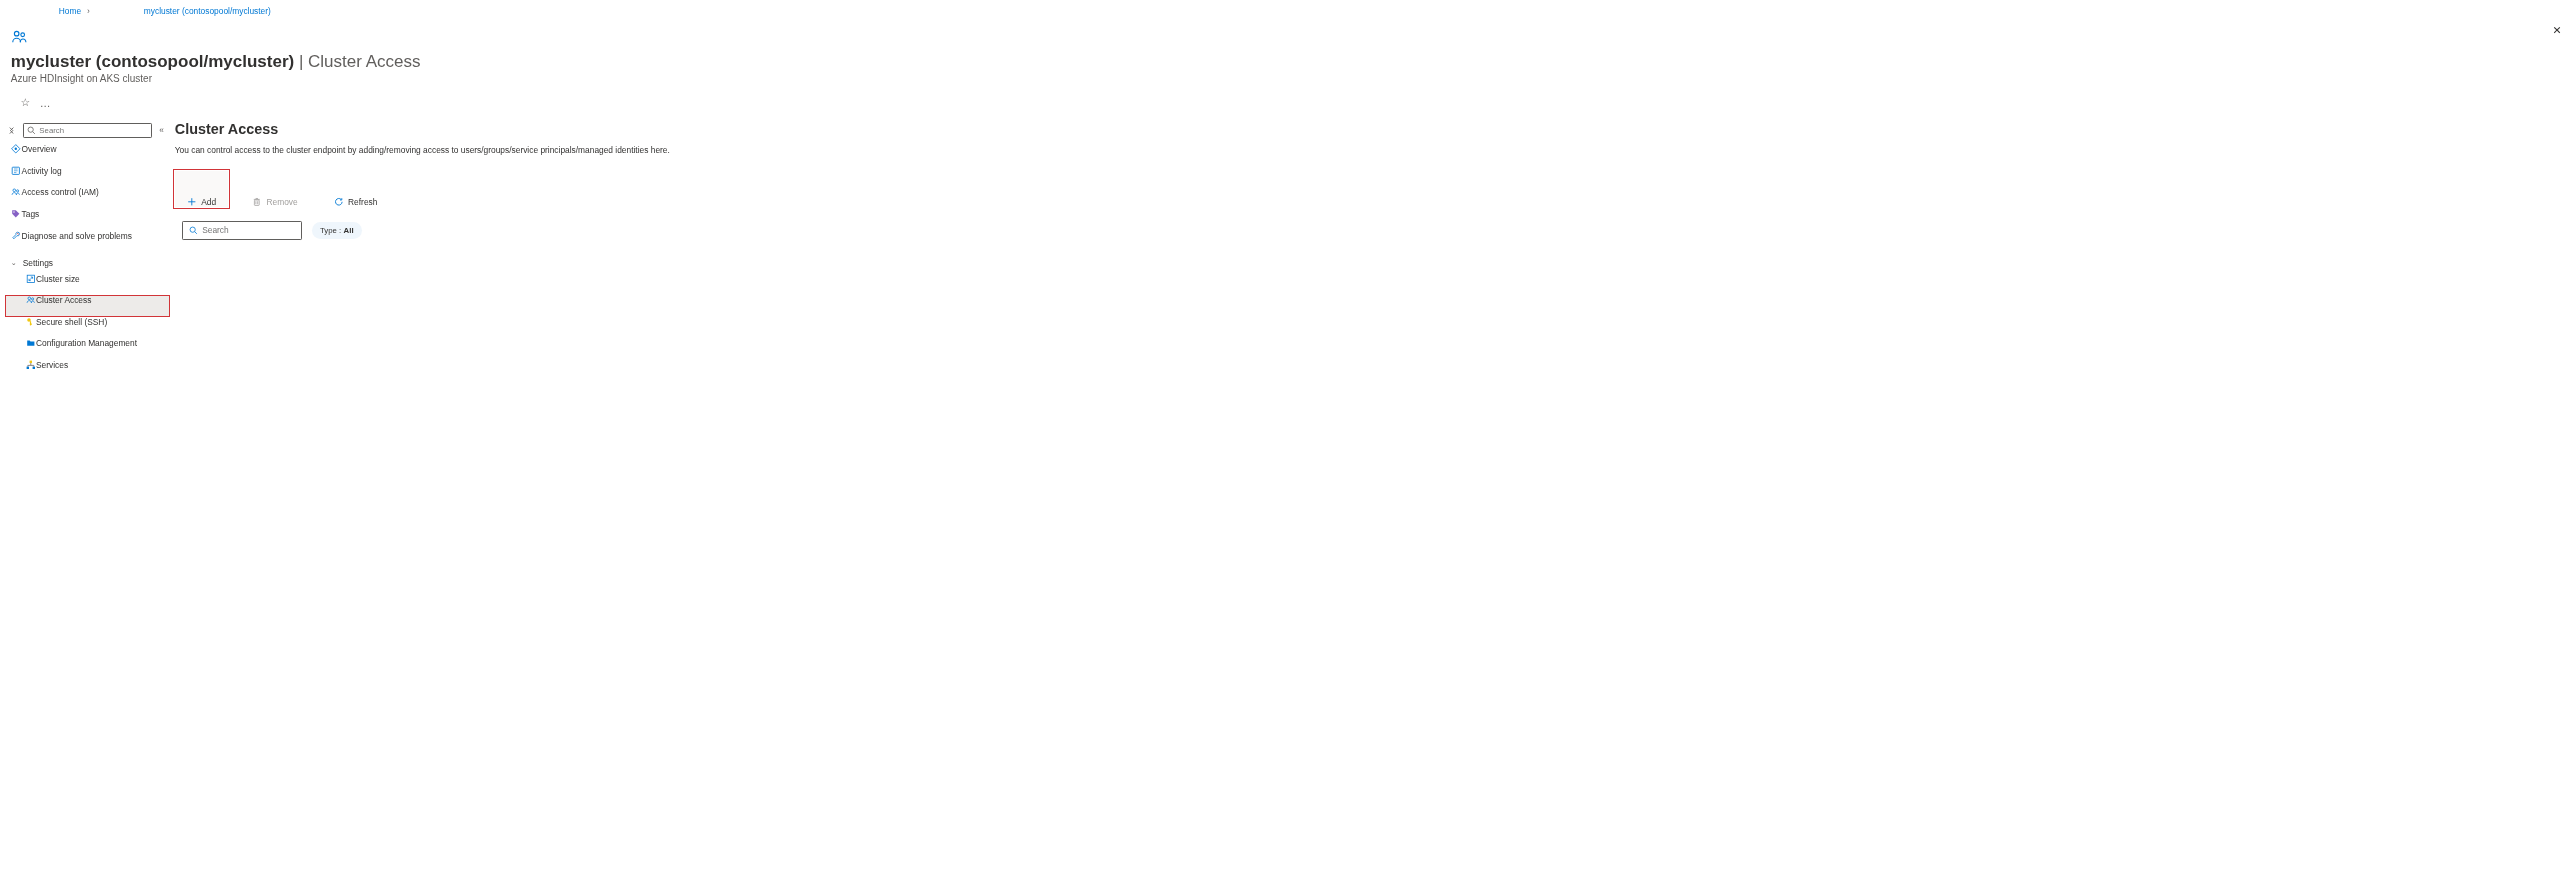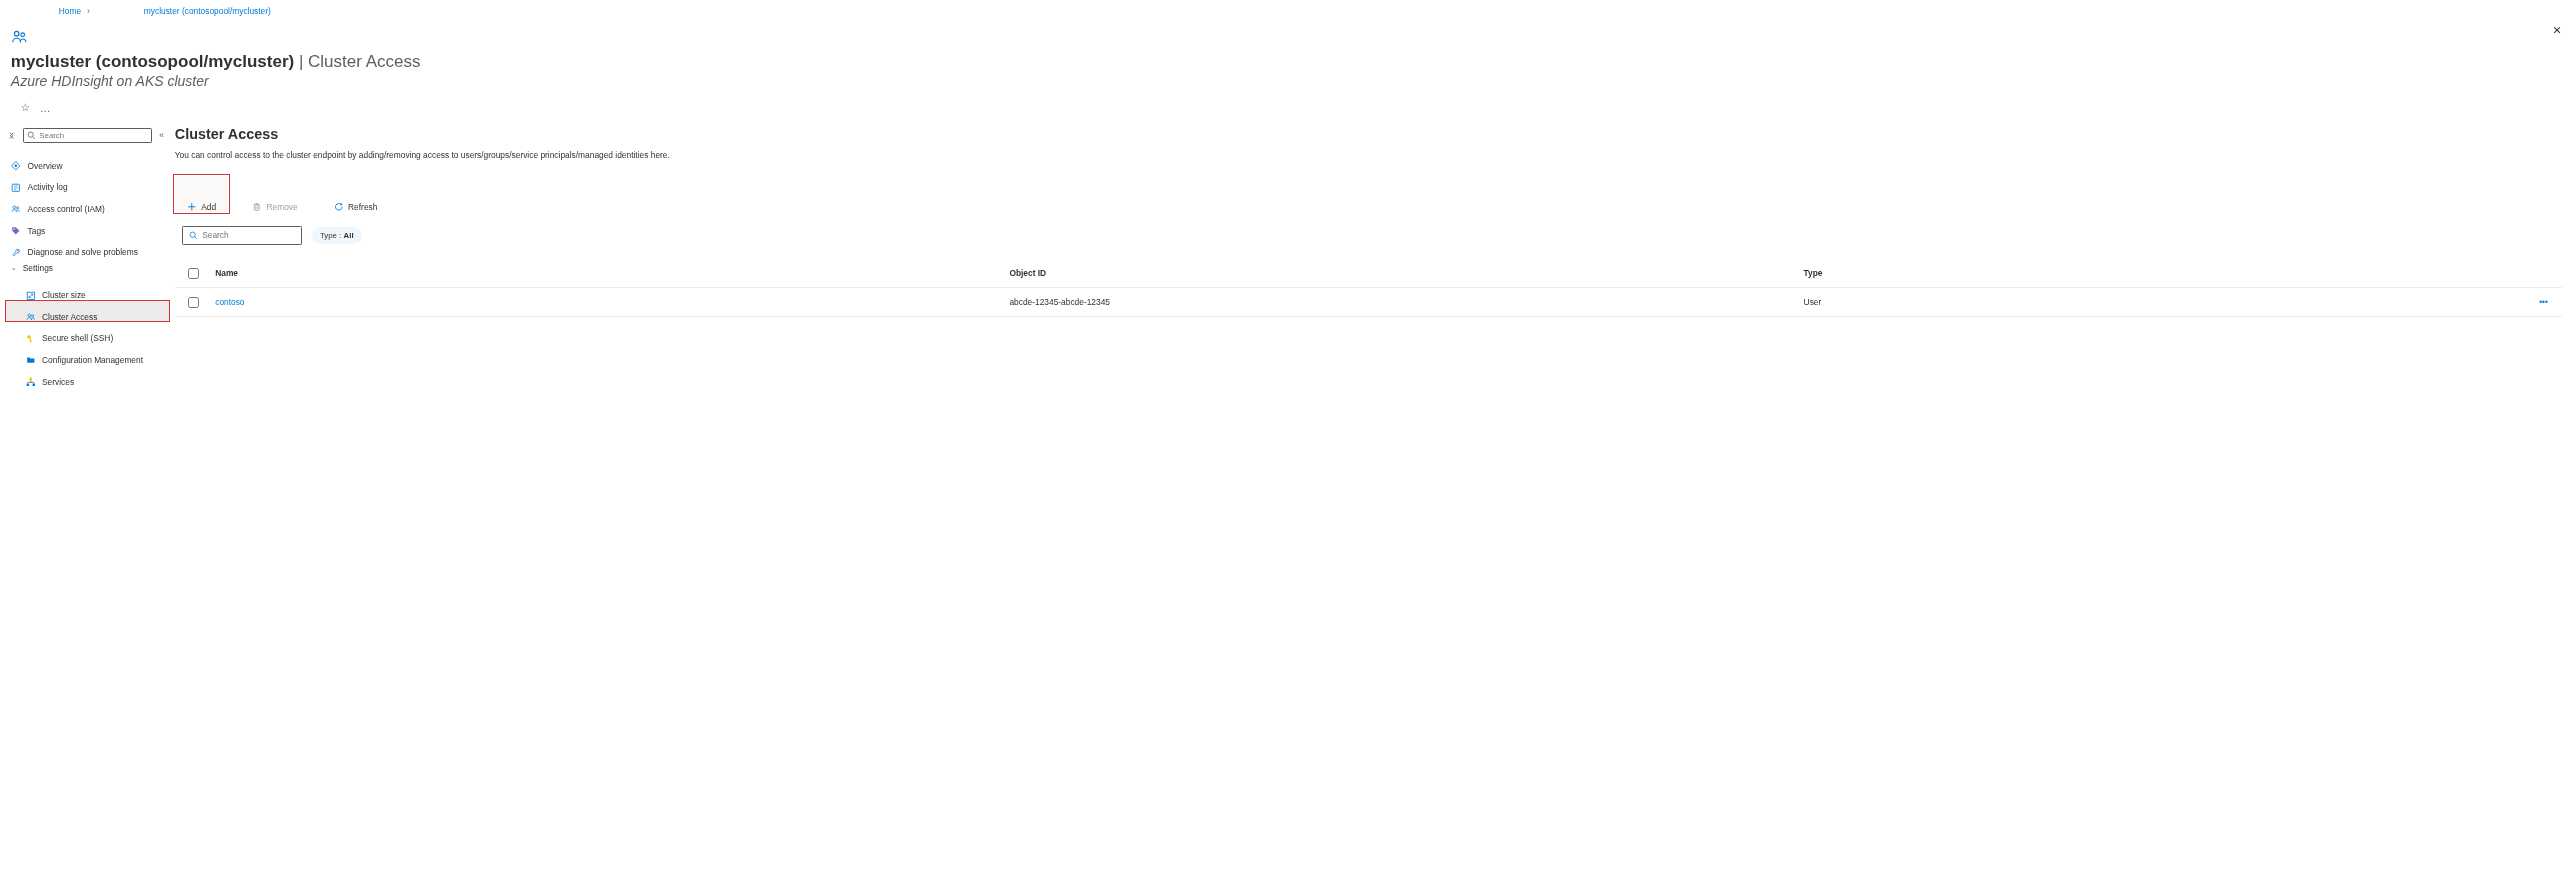--- a/index.html
+++ b/index.html
@@ -8,36 +8,36 @@
     
     .breadcrumb { padding: 6px 10.8px; font-size: 8.4px; }
     .breadcrumb a { color: #0078d4; text-decoration: none; margin-left: 48px; }
     .breadcrumb .sep { color: #605e5c; margin: 0 3.6px; }
 
     
     .page-header { display: flex; align-items: flex-start; padding: 2.4px 10.8px 12px 10.8px; gap: 7.2px; position: relative; flex-direction: column; }
     .page-header .hdr-icon { color: #0078d4; margin-top: 3.6px; }
     .page-header .titles h1 { font-size: 17px; font-weight: 600; color: #323130; }
     .page-header .titles h1 .divider { font-weight: 400; color: #605e5c; }
-    .page-header .titles .subtitle { font-size: 14px; color: #605e5c; margin-top: 1.2px; font-style: italic; }
+    .page-header .titles .subtitle { font-size: 10px; color: #605e5c; margin-top: 1.2px; }
     .page-header .hdr-actions { display: flex; align-items: center; gap: 9.6px; margin-left: 9.6px; margin-top: 4.8px; color: #605e5c; }
     .page-header .close { position: absolute; right: 14.4px; top: 2.4px; font-size: 10.8px; color: #323130; cursor: pointer; }
 
     
     .body { display: flex; }
 
     
     .sidebar { width: 170px; flex-shrink: 0; padding-left: 4.8px; }
     .sidebar-search-row { display: flex; align-items: center; gap: 4.8px; padding: 1.2px 3.6px 6px 3.6px; }
     .caret-btn { width: 9.6px; text-align: center; color: #605e5c; cursor: pointer; font-size: 7.2px; }
     .search-box { flex: 1; display: flex; align-items: center; border: 0.6px solid #605e5c; border-radius: 1.2px; height: 15.6px; padding: 0 3.6px; gap: 3.6px; background: #fff; }
     .search-box input { border: none; outline: none; width: 100%; font-size: 7.8px; }
     .collapse-btn { color: #605e5c; cursor: pointer; font-size: 8.4px; padding: 0 2.4px; }
 
-    .nav-item { display: flex; align-items: flex-end; gap: 6px; height: 21.6px; padding: 0 6px; cursor: pointer; font-size: 8.4px; color: #323130; }
+    .nav-item { display: flex; align-items: flex-start; height: 21.6px; padding: 0 6px; cursor: pointer; font-size: 8.4px; color: #323130; }
     .nav-item .nav-icon { width: 10.8px; display: flex; justify-content: center; align-items: center; }
     .nav-item.sub { padding-left: 20.4px; }
     .nav-item.selected { background: #edebe9; outline: 1.2px solid #d13438; outline-offset: -1.2px; }
     .nav-section { display: flex; align-items: center; gap: 4.8px; height: 21.6px; padding: 0 6px; cursor: pointer; font-size: 8.4px; }
     .nav-section .chev { color: #605e5c; font-size: 7.2px; width: 7.2px; }
 
     
     .main { flex: 1; padding: 0 14.4px 14.4px 4.8px; }
     .main h2 { font-size: 14.4px; font-weight: 600; margin-bottom: 7.2px; }
     .main .desc { font-size: 8.4px; color: #323130; margin-bottom: 16px; }
@@ -284,35 +284,15 @@
             </svg>
         </span>
         <input type="text" placeholder="Search" style="">
       </div>
       <button class="pill">
         <span>Type : </span>
         <b>All</b>
       </button>
     </div>
 
-    <div class="table">
-      <div class="table-header">
-        <div class="col-check">
-            <input type="checkbox" class="azcb" style="">
-          </div>
-        <div class="col-name">Name</div>
-        <div class="col-objid">Object ID</div>
-        <div class="col-type">Type</div>
-        <div class="col-act"></div>
-      </div>
-      <div class="table-row">
-        <div class="col-check">
-            <input type="checkbox" class="azcb" style="">
-          </div>
-        <div class="col-name">contoso</div>
-        <div class="col-objid">abcde-12345-abcde-12345</div>
-        <div class="col-type">User</div>
-        <div class="col-act">•••</div>
-      </div>
-    </div>
   </div>
 </div>
 
 
 </body></html>

